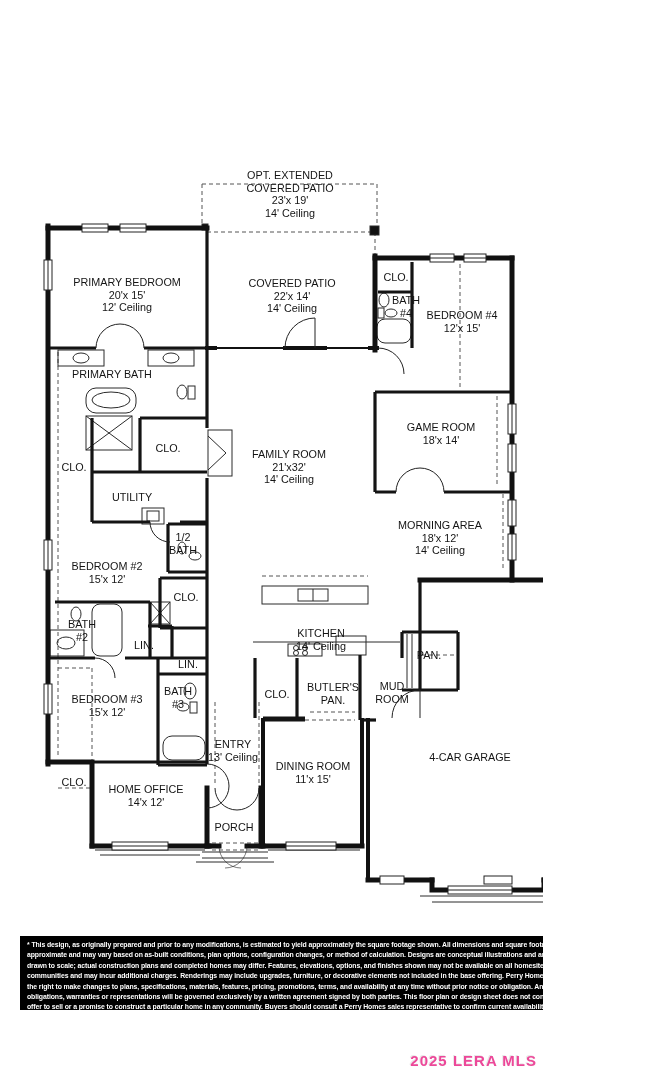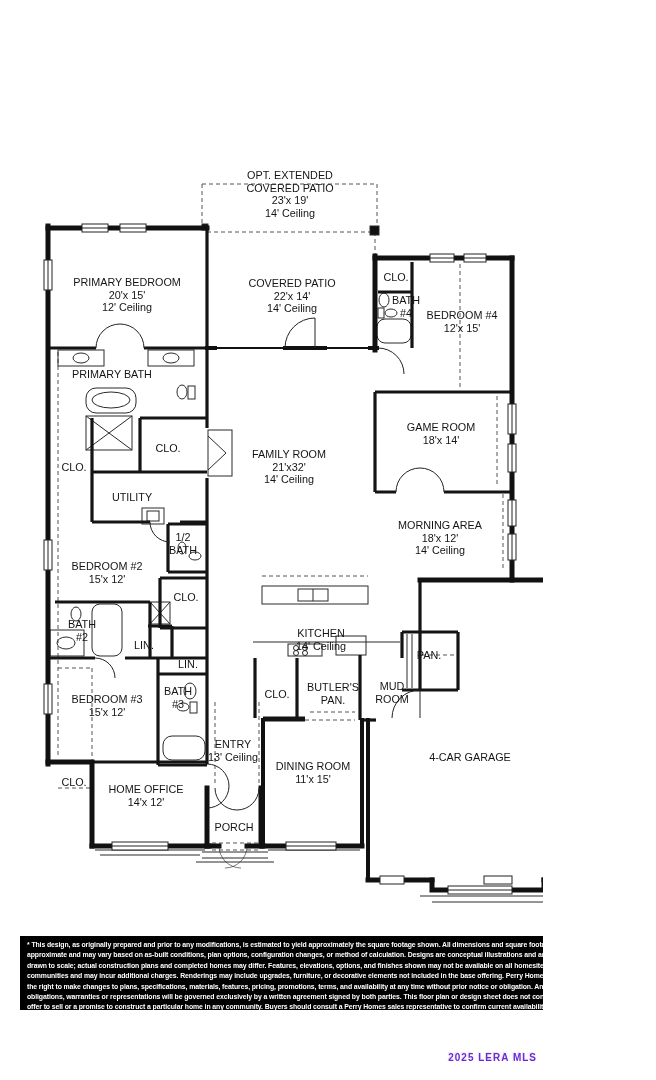--- a/index.html
+++ b/index.html
@@ -3,22 +3,22 @@
 <meta charset="utf-8">
 <style>
   html,body{margin:0;padding:0;background:#fff;}
   .screen{position:relative;width:543px;height:1080px;background:#ffffff;overflow:hidden;
           font-family:"Liberation Sans",sans-serif;}
   .plan-svg{position:absolute;left:0;top:0;}
   .disclaimer{position:absolute;left:20px;top:936px;width:616px;height:74px;background:#000;
               box-sizing:border-box;padding:4px 7px 0 7px;overflow:hidden;}
   .disclaimer-line{color:#fff;font-size:6.9px;line-height:10.4px;white-space:nowrap;
                    font-weight:bold;letter-spacing:-0.1px;overflow:hidden;}
-  .watermark{position:absolute;right:6px;top:1052px;font-size:10px;font-weight:bold;
-             color:#6d28d9;letter-spacing:1px;
+  .watermark{position:absolute;right:6px;top:1052px;font-size:15px;font-weight:bold;
+             color:#ec4899;letter-spacing:1px;
              text-shadow:1px 1px 0 #fdfdfd,-1px -1px 0 #e8e8e8;}
 </style>
 </head>
 <body>
 
 <div class="screen">
 
   <svg class="plan-svg" width="656" height="930" viewBox="0 0 656 930">
 
     <g stroke="#555" stroke-width="1" fill="none" stroke-dasharray="4 3">

